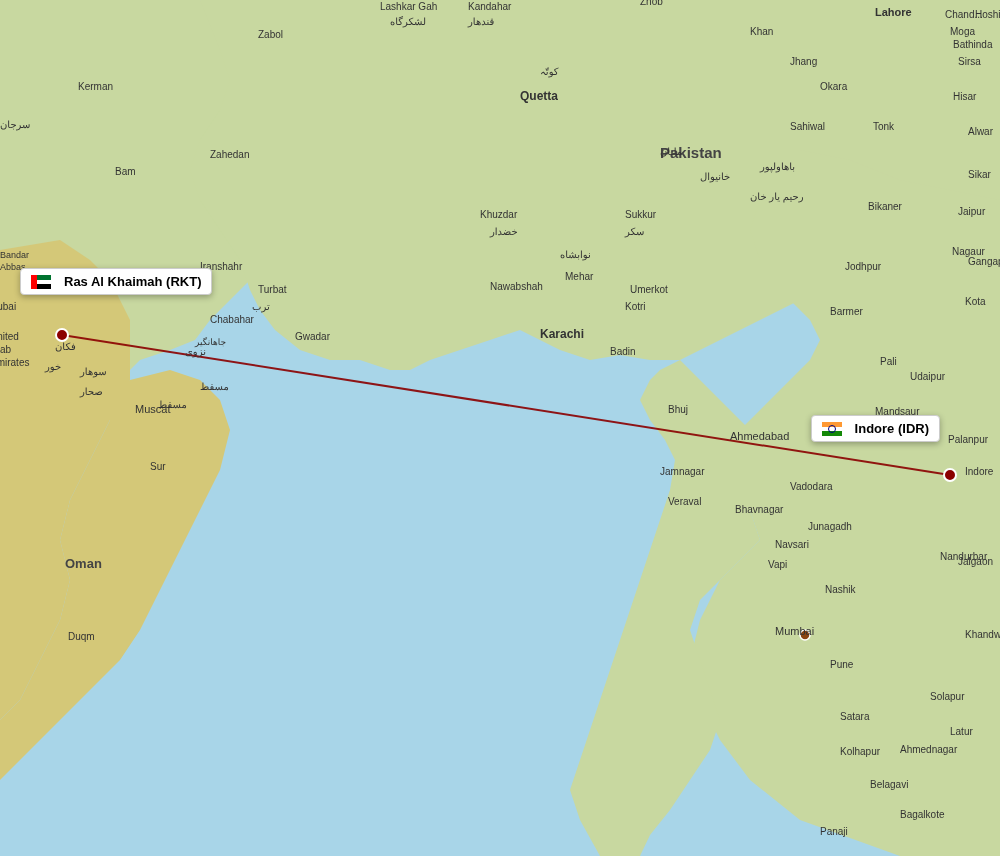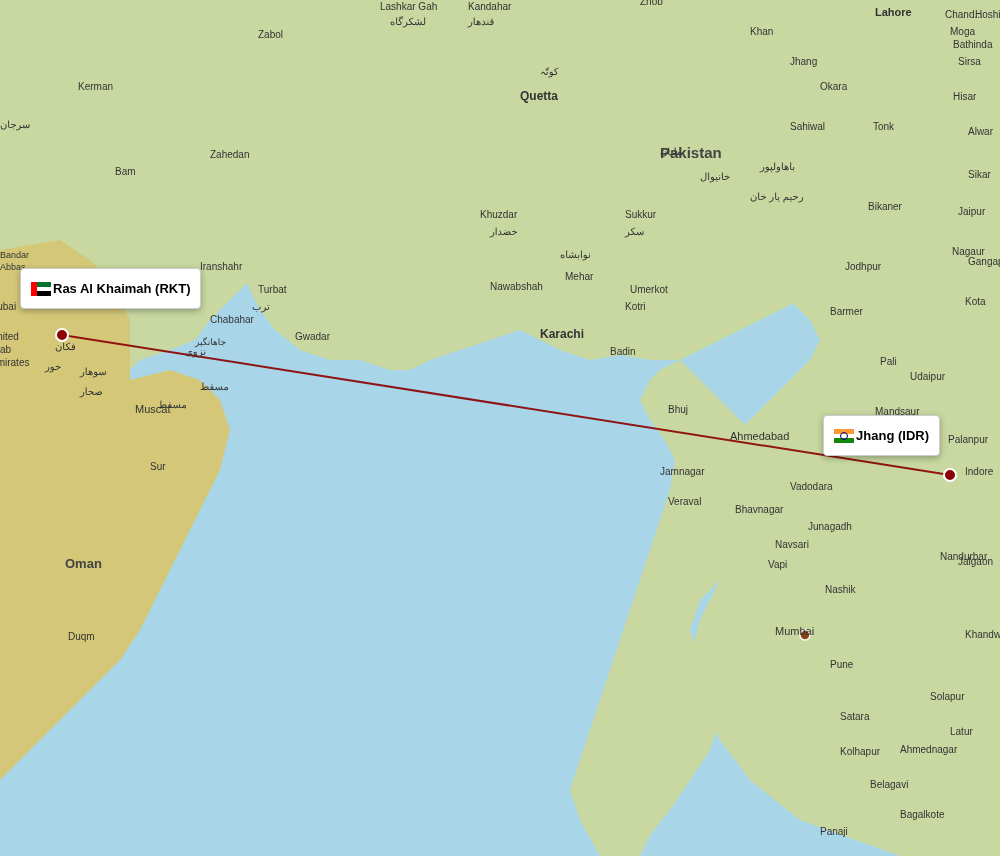--- a/index.html
+++ b/index.html
@@ -18,26 +18,26 @@
       position: absolute;
       top: 0; left: 0;
       width: 100%; height: 100%;
     }
 
     .airport-label {
       position: absolute;
       background: white;
       border: 1px solid #ccc;
       border-radius: 4px;
-      padding: 12px 10px;
+      padding: 5px 10px;
       font-size: 13px;
       font-weight: bold;
       display: flex;
       align-items: center;
-      gap: 2px;
+      gap: 13px;
       box-shadow: 0 2px 6px rgba(0,0,0,0.3);
       white-space: nowrap;
       z-index: 10;
     }
 
     .flag-icon {
       width: 20px;
       height: 14px;
       display: inline-block;
       flex-shrink: 0;
@@ -229,16 +229,16 @@
 
   </svg>
 
   <div class="airport-label" id="label-rkt">
     <span class="flag-icon flag-uae"></span>
     <span>Ras Al Khaimah (RKT)</span>
   </div>
 
   <div class="airport-label" id="label-idr">
     <span class="flag-icon flag-india"></span>
-    <span>Jhang (IDR)</span>
+    <span>Indore (IDR)</span>
   </div>
 
 </div>
 
 </body></html>

